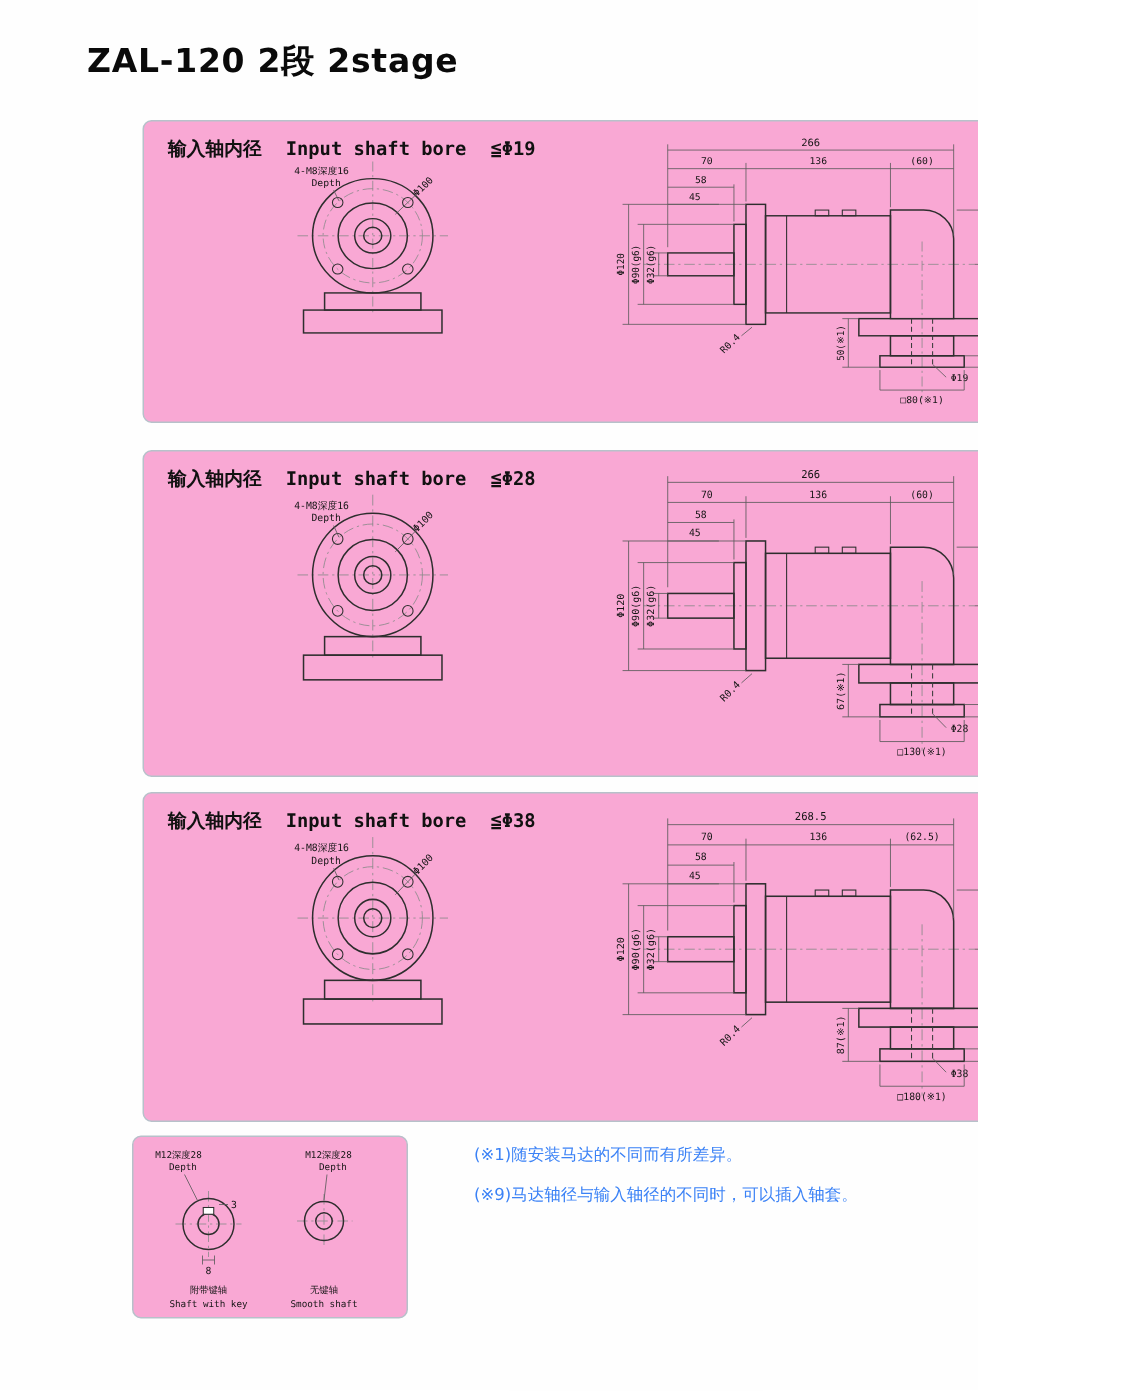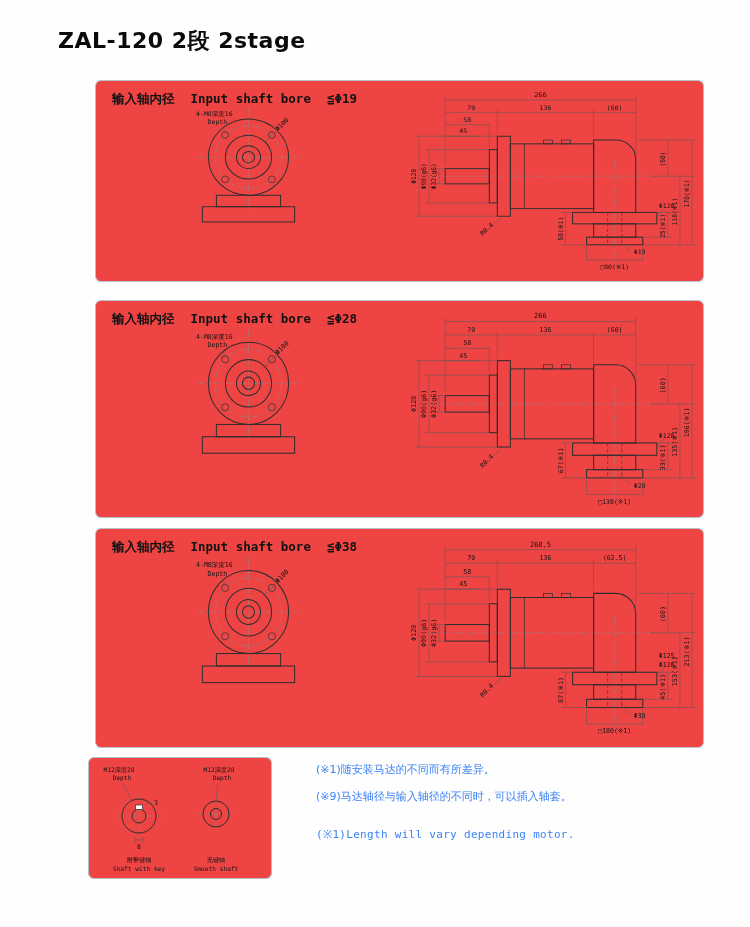--- a/index.html
+++ b/index.html
@@ -1,20 +1,20 @@
 <!DOCTYPE html>
 <html><head>
 <meta charset="utf-8">
 <style>
   html,body{margin:0;padding:0;background:#fff}
-  .page{position:relative;width:750px;height:927px;background:#fefefe;
+  .page{position:relative;width:652px;height:927px;background:#fefefe;
         font-family:"DejaVu Sans",sans-serif;overflow:hidden}
   .title{position:absolute;left:58px;top:26px;font-size:22px;font-weight:bold;
          color:#0a0a0a;letter-spacing:.5px}
-  .panel{position:absolute;border:1.6px solid #b7c1ca;border-radius:6px;background:#ef4444}
+  .panel{position:absolute;border:1.6px solid #b7c1ca;border-radius:6px;background:#f9a8d4}
   .panel-header{position:absolute;left:16px;top:10px;display:flex;gap:16px;
         font-weight:bold;font-size:12.5px;color:#111;white-space:nowrap;z-index:2;
         font-family:"DejaVu Sans Mono","DejaVu Sans",monospace}
   .panel-svg-host{position:absolute;inset:0}
   .panel-svg{position:absolute;inset:0;width:100%;height:100%;display:block}
   .shaft-svg{position:absolute;inset:0;width:100%;height:100%;display:block}
 
   .geo{fill:none;stroke:#2e2e2e;stroke-width:1}
   .geo.t{stroke-width:.7}
   .fillw{fill:#fff}
@@ -429,16 +429,15 @@
         <text class="d cap" x="133" y="22" text-anchor="middle">Depth</text>
         <text class="d cap" x="127" y="104" text-anchor="middle">无键轴</text>
         <text class="d cap" x="127" y="113" text-anchor="middle">Smooth shaft</text>
       </g>
     </svg>
   </div>
 
   <div class="notes">
     <p class="cn">(※1)随安装马达的不同而有所差异。</p>
     <p class="cn">(※9)马达轴径与输入轴径的不同时，可以插入轴套。</p>
-    <p class="en gap">(※1)Length will vary depending motor.</p>
   </div>
 
 </div>
 
 </body></html>

